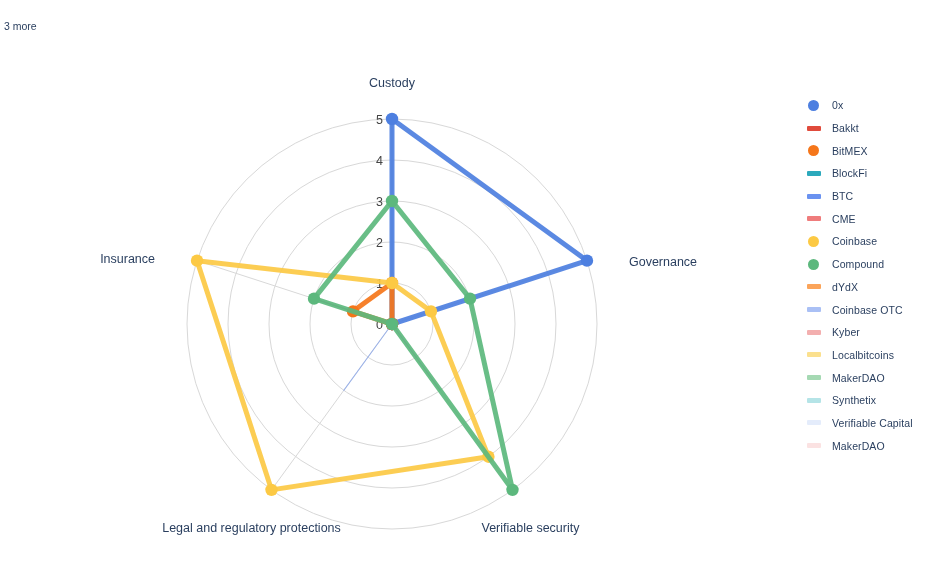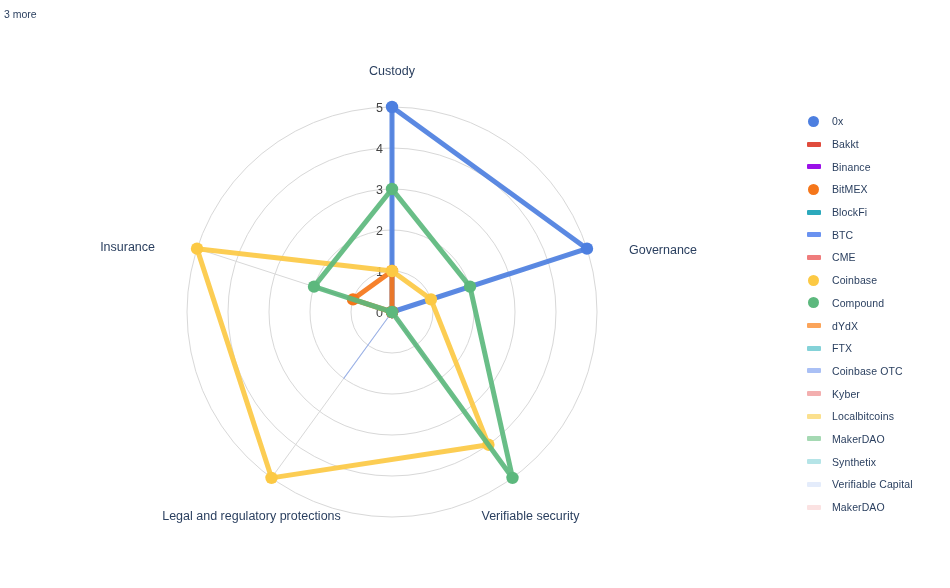--- a/index.html
+++ b/index.html
@@ -37,21 +37,20 @@
   .radial-tick {
     font-family: "Liberation Sans", sans-serif;
     font-size: 12.5px;
     fill: #444444;
   }
   #legend {
     position: absolute;
     left: 806px;
     top: 74px;
     width: 144px;
-    margin-top: 28px;
   }
   .legend-item {
     display: flex;
     align-items: center;
     height: 22.7px;
   }
   .legend-swatch-wrap {
     width: 26px;
     display: flex;
     align-items: center;
@@ -72,21 +71,21 @@
     margin-left: 1px;
   }
   .legend-label {
     font-family: "Liberation Sans", sans-serif;
     font-size: 10.5px;
     color: #2a3f5f;
     white-space: nowrap;
     letter-spacing: 0.1px;
   }
   #legend-more {
-    margin-top: 8px;
+    margin-top: 20px;
     margin-left: 4px;
     font-family: "Liberation Sans", sans-serif;
     font-size: 10.5px;
     color: #2a3f5f;
   }
 </style>
 </head>
 <body>
 
 <div id="app">
@@ -216,26 +215,20 @@
         <span class="legend-label">0x</span>
       </div>
       <div class="legend-item">
         <span class="legend-swatch-wrap">
           <span class="sw-dash" style="background: rgb(224, 75, 60);"></span>
         </span>
         <span class="legend-label">Bakkt</span>
       </div>
       <div class="legend-item">
         <span class="legend-swatch-wrap">
-          <span class="sw-dash" style="background: rgb(155, 17, 232);"></span>
-        </span>
-        <span class="legend-label">Binance</span>
-      </div>
-      <div class="legend-item">
-        <span class="legend-swatch-wrap">
           <span class="sw-circle" style="background: rgb(245, 118, 26);"></span>
         </span>
         <span class="legend-label">BitMEX</span>
       </div>
       <div class="legend-item">
         <span class="legend-swatch-wrap">
           <span class="sw-dash" style="background: rgb(44, 169, 188);"></span>
         </span>
         <span class="legend-label">BlockFi</span>
       </div>
@@ -261,26 +254,20 @@
         <span class="legend-swatch-wrap">
           <span class="sw-circle" style="background: rgb(92, 184, 125);"></span>
         </span>
         <span class="legend-label">Compound</span>
       </div>
       <div class="legend-item">
         <span class="legend-swatch-wrap">
           <span class="sw-dash" style="background: rgb(251, 164, 90);"></span>
         </span>
         <span class="legend-label">dYdX</span>
-      </div>
-      <div class="legend-item">
-        <span class="legend-swatch-wrap">
-          <span class="sw-dash" style="background: rgb(132, 210, 216);"></span>
-        </span>
-        <span class="legend-label">FTX</span>
       </div>
       <div class="legend-item">
         <span class="legend-swatch-wrap">
           <span class="sw-dash" style="background: rgb(170, 192, 245);"></span>
         </span>
         <span class="legend-label">Coinbase OTC</span>
       </div>
       <div class="legend-item">
         <span class="legend-swatch-wrap">
           <span class="sw-dash" style="background: rgb(243, 175, 175);"></span>

